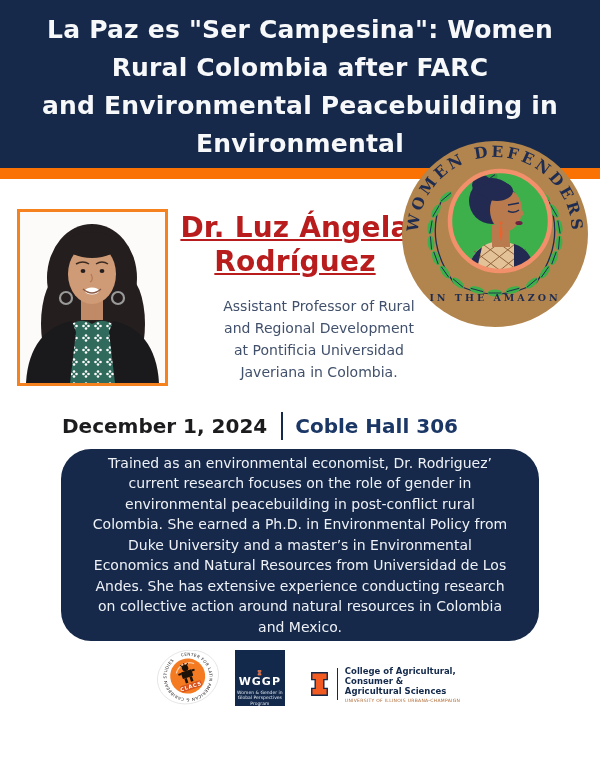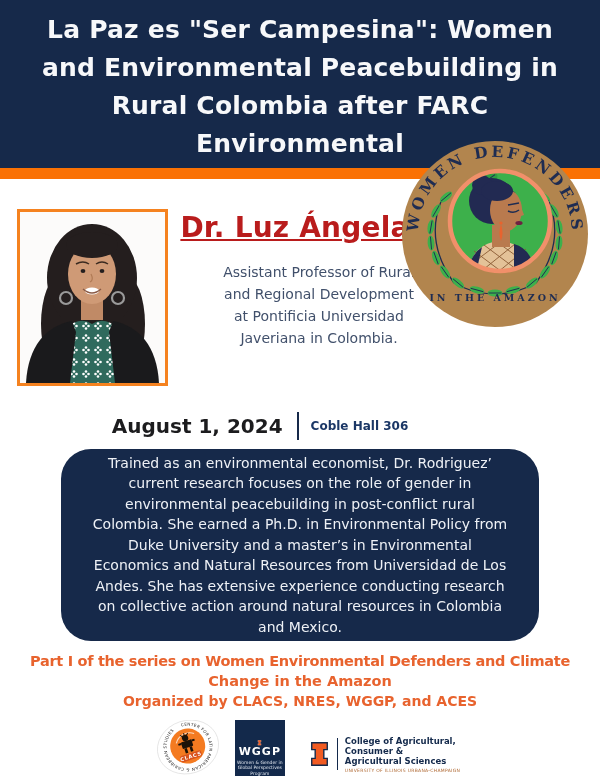--- a/index.html
+++ b/index.html
@@ -22,21 +22,21 @@
   .name { font-size:28px; line-height:34px; font-weight:bold; color:#b91c1c; letter-spacing:.2px;text-decoration:underline; }
   .affil { margin-top:16px; font-size:14px; line-height:22px; color:#41506b;margin-left:48px; }
   .badge { position:absolute; left:402px; top:-38px; width:186px; height:186px; z-index:5; }
 
   
   .event-row { height:47px; display:flex; align-items:center; justify-content:center;
                transform:translateX(-40px); padding-top:4px; }
   .event-date { font-size:20px; font-weight:bold; color:#1c1c1e; }
   .event-time { font-size:20px; color:#1c1c1e; }
   .vbar { width:2px; height:28px; background:#16294a; margin:0 12px 0 14px; }
-  .event-loc { font-size:12px; font-weight:bold; color:#1b3766; }
+  .event-loc { font-size:20px; font-weight:bold; color:#1b3766; }
 
   
   .bio-card { width:478px; height:192px; margin:2px auto 0 auto; background:#16294a;
               border-radius:30px; display:flex; align-items:center; justify-content:center;
               padding:14px 28px; }
   .bio-card p { color:#eef1f6; font-size:14px; line-height:20.5px; text-align:center; }
 
   
   .series { margin-top:10px; text-align:center; color:#e8632e; font-weight:bold; }
   .series .s1 { font-size:14.5px; line-height:20px; letter-spacing:-0.3px; white-space:nowrap; }
@@ -55,22 +55,22 @@
   .aces-college { color:#13294b; font-weight:bold; font-size:8.5px; line-height:10px; }
   .aces-univ { color:#b06a35; font-size:4.5px; letter-spacing:.3px; margin-top:2px; }
 </style>
 </head>
 <body>
 
 <div class="page">
 
   <div class="banner">
     <div class="tline">La Paz es "Ser Campesina": Women</div>
+    <div class="tline">Rural Colombia after FARC</div>
     <div class="tline">and Environmental Peacebuilding in</div>
-    <div class="tline">Rural Colombia after FARC</div>
     <div class="tline">Environmental</div>
   </div>
   <div class="stripe"></div>
 
   <div class="speaker">
 
     <div class="photo-frame">
       <svg width="145" height="171" viewBox="0 0 145 171">
         <rect width="145" height="171" fill="#fcfbfa"></rect>
 
@@ -105,20 +105,21 @@
         <path d="M46,171 L46,116 Q60,104 72,112 Q84,104 98,116 L98,171 Z" fill="url(#tealpat)"></path>
 
         <path d="M6,171 C8,134 26,114 52,109 L56,120 L50,171 Z" fill="#1a1a1c"></path>
         <path d="M139,171 C137,134 119,114 93,109 L89,120 L95,171 Z" fill="#1a1a1c"></path>
       </svg>
     </div>
 
     <div class="speaker-text">
       <div class="name">
         <div>Dr. Luz Ángela</div>
+        <div>Rodríguez</div>
       </div>
       <div class="affil">Assistant Professor of Rural and Regional Development at Pontificia Universidad Javeriana in Colombia.</div>
     </div>
 
     <svg class="badge" viewBox="0 0 186 186">
       <defs>
         <path id="arcTop" d="M 17.2 106.4 A 77 77 0 1 1 168.8 106.4" fill="none"></path>
         <g id="leaf">
           <ellipse rx="7.5" ry="3.4" fill="#3db04b"></ellipse>
           <line x1="-6.5" y1="0" x2="6.5" y2="0" stroke="#1e2c52" stroke-width="0.9"></line>
@@ -193,34 +194,29 @@
       <circle cx="98" cy="80" r="50" fill="none" stroke="#f1906a" stroke-width="4.5"></circle>
 
       <text font-family="DejaVu Serif, serif" font-size="15.5" font-weight="bold" fill="#1e2c52" letter-spacing="2">
         <textPath href="#arcTop" startOffset="50%" text-anchor="middle" textLength="238" lengthAdjust="spacing">WOMEN DEFENDERS</textPath>
       </text>
       <text x="93" y="160" text-anchor="middle" font-family="DejaVu Serif, serif" font-size="9.5" font-weight="bold" letter-spacing="3" fill="#1e2c52">IN THE AMAZON</text>
     </svg>
   </div>
 
   <div class="event-row">
-    <span class="event-date">August 1, 2024</span>
+    <span class="event-date">December 1, 2024</span>
     <span class="vbar"></span>
     <span class="event-loc">Coble Hall 306</span>
   </div>
 
   <div class="bio-card">
     <p>Trained as an environmental economist, Dr. Rodriguez’ current research focuses on the role of gender in environmental peacebuilding in post-conflict rural Colombia. She earned a Ph.D. in Environmental Policy from Duke University and a master’s in Environmental Economics and Natural Resources from Universidad de Los Andes. She has extensive experience conducting research on collective action around natural resources in Colombia and Mexico.</p>
   </div>
 
-  <div class="series">
-    <div class="s1">Part I of the series on Women Environmental Defenders and Climate</div>
-    <div class="s2">Change in the Amazon</div>
-    <div class="org">Organized by CLACS, NRES, WGGP, and ACES</div>
-  </div>
 
   <div class="logos">
 
     <svg width="64" height="56" viewBox="0 0 64 56">
       <g transform="rotate(-18 32 27)">
         <ellipse cx="32" cy="27" rx="31" ry="26.5" fill="#ffffff" stroke="#d9d9d9" stroke-width="0.6"></ellipse>
         <defs>
             <path id="clacsRing" d="M 32,5.5 a 21.5,21.5 0 1 1 -0.02,0" fill="none"></path>
           </defs>
         <text font-size="4" fill="#1a1a1a" font-family="DejaVu Sans, sans-serif" letter-spacing="0.4">

